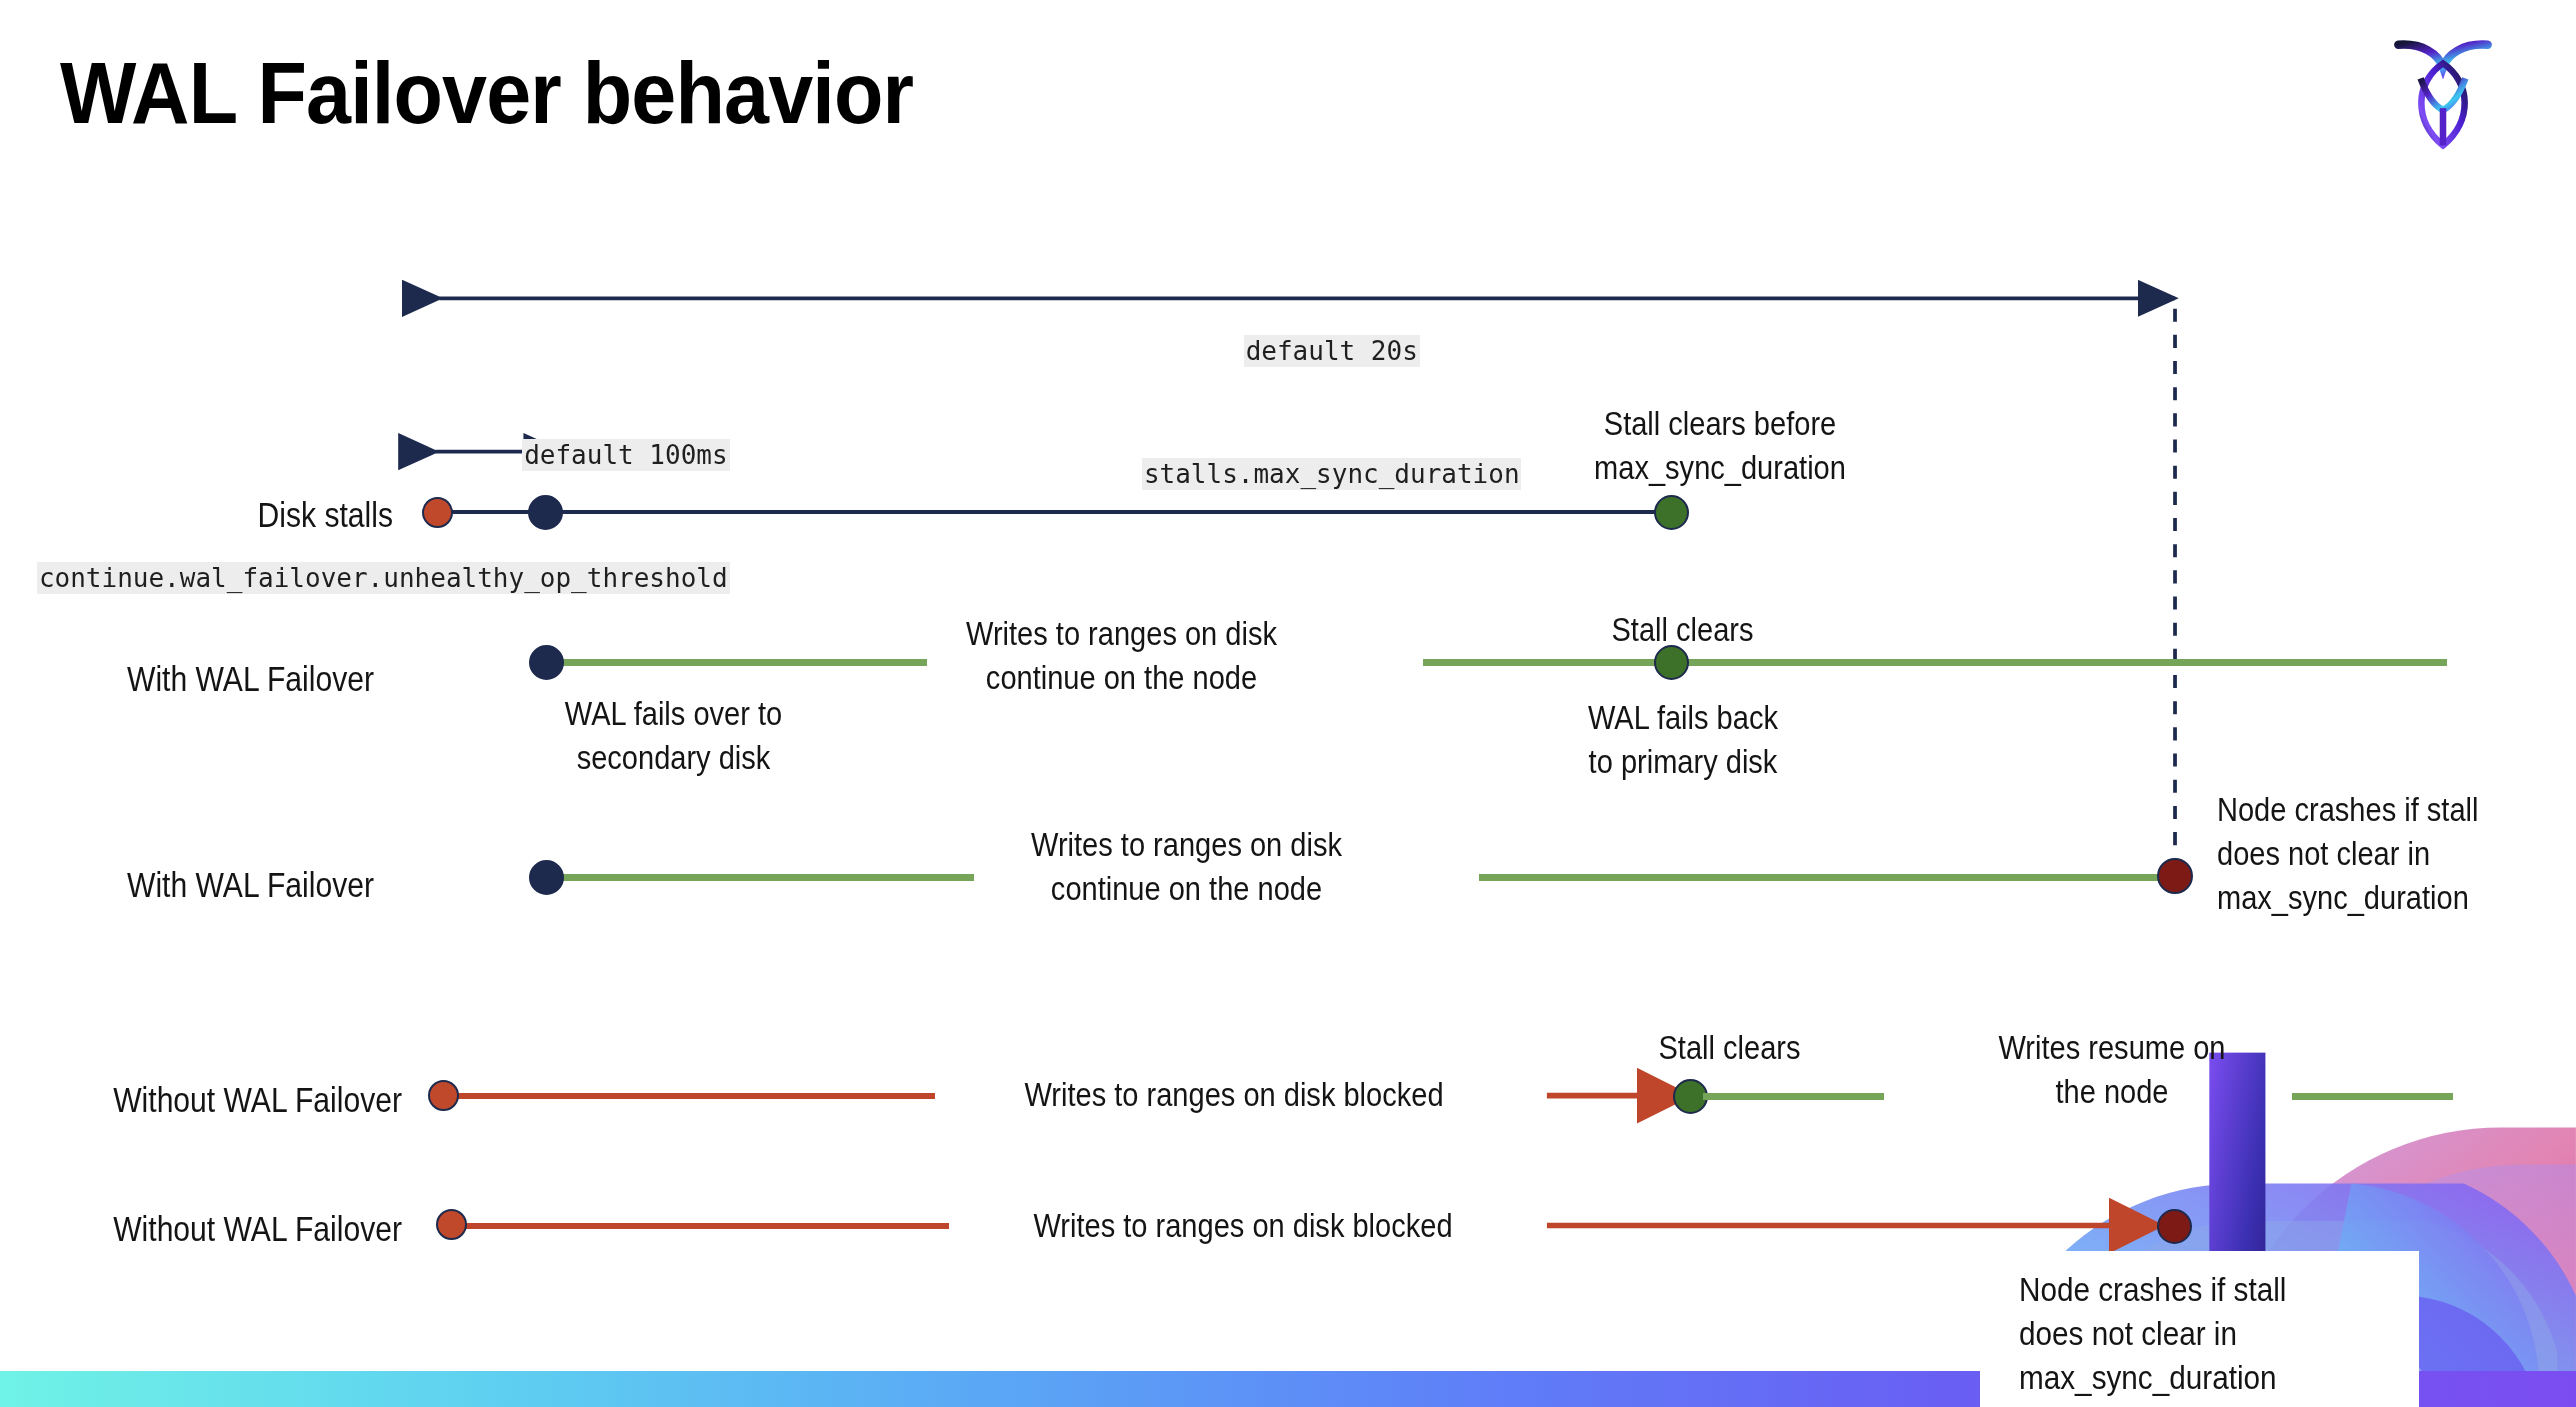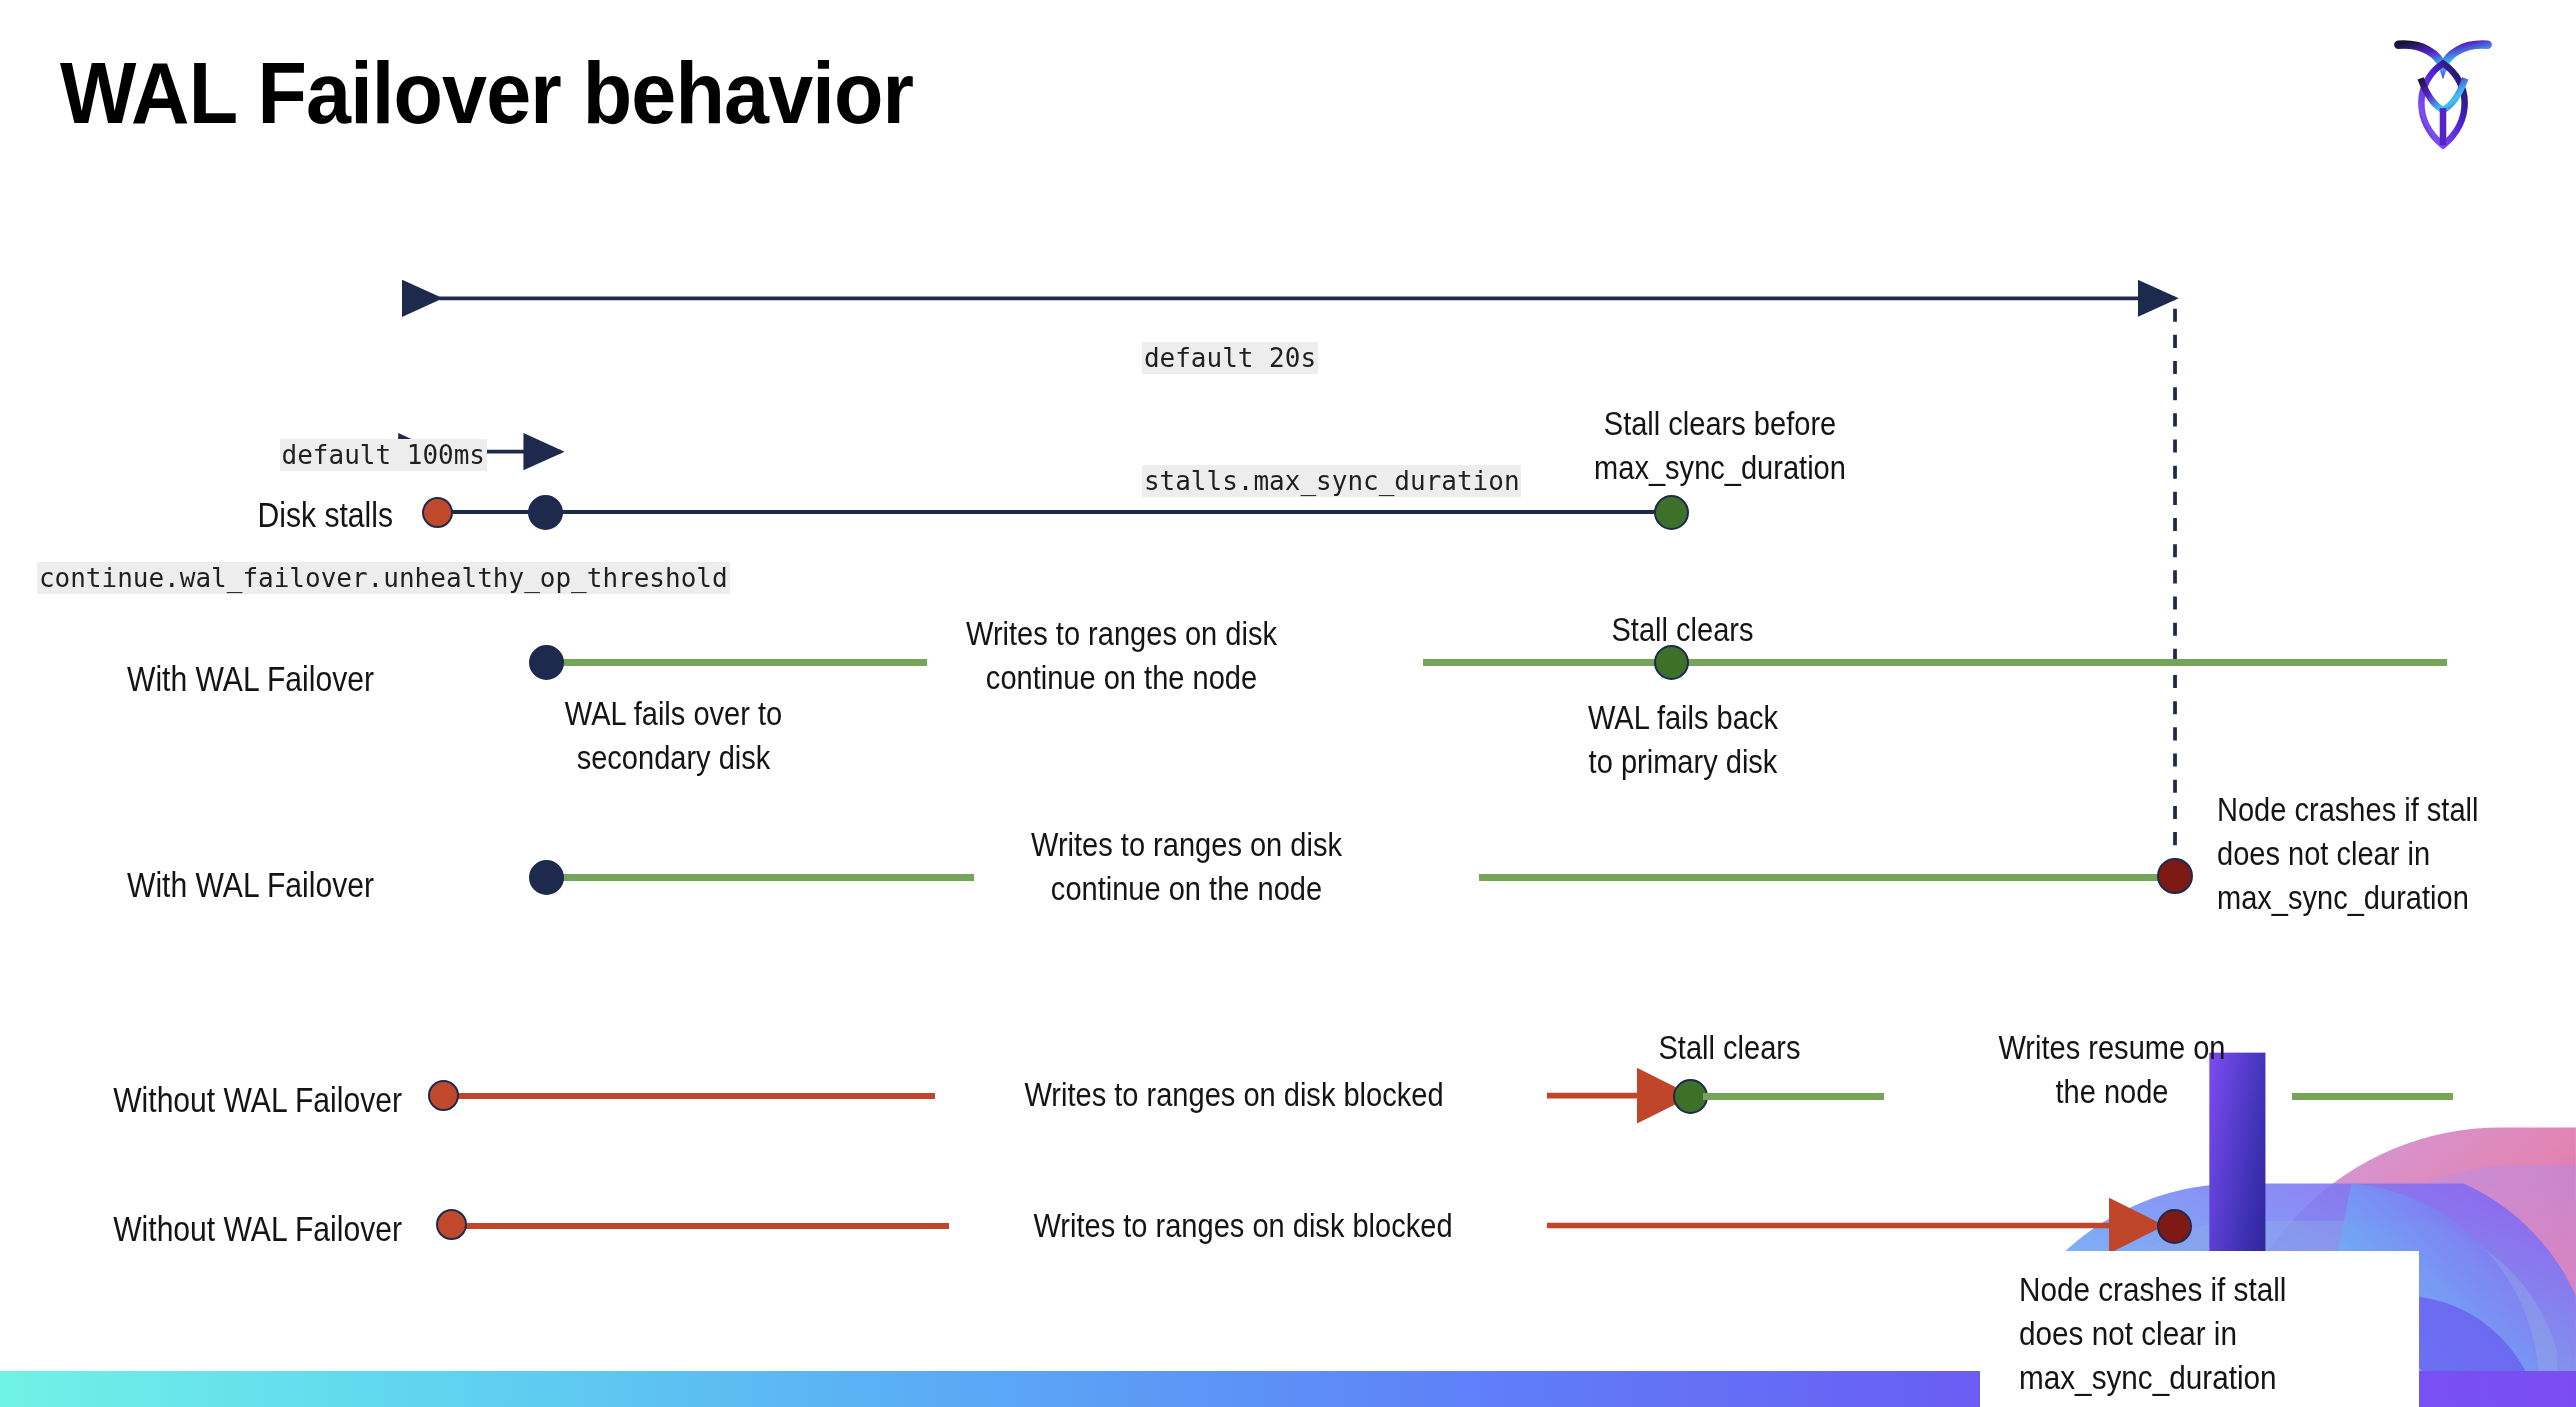--- a/index.html
+++ b/index.html
@@ -178,26 +178,26 @@
 
     <line x1="2327" y1="330" x2="2327" y2="938" stroke="#1d2a4d" stroke-width="4" stroke-dasharray="14 14"></line>
 
     <line x1="466" y1="483" x2="600" y2="483" stroke="#1d2a4d" stroke-width="4" marker-start="url(#navyArrowL)" marker-end="url(#navyArrowR)"></line>
 
     <line x1="1655" y1="1172" x2="1805" y2="1172" stroke="#c0462b" stroke-width="6" marker-end="url(#redArrowR)"></line>
 
     <line x1="1655" y1="1311" x2="2310" y2="1311" stroke="#c0462b" stroke-width="6" marker-end="url(#redArrowR)"></line>
   </svg>
 
-  <div class="mono" style="left:1142px;top:256px;text-align:left;">
+  <div class="mono" style="left:1142px;top:249px;text-align:center;">
     <div><span>default 20s</span></div>
     <div><span>stalls.max_sync_duration</span></div>
   </div>
 
-  <div class="mono" style="left:37px;top:353px;text-align:center;">
+  <div class="mono" style="left:37px;top:353px;text-align:right;">
     <div><span>default 100ms</span></div>
     <div><span>continue.wal_failover.unhealthy_op_threshold</span></div>
   </div>
 
   <div class="rowlabel r" style="left:0px;width:393px;top:495px;">Disk stalls</div>
 
   <div class="line navy" style="left:437px;top:510px;width:1234px;"></div>
   <div class="dot dot-orange" style="left:422px;top:497px;width:31px;height:31px;"></div>
   <div class="dot dot-navy" style="left:528px;top:495px;width:35px;height:35px;"></div>
   <div class="dot dot-green" style="left:1654px;top:495px;width:35px;height:35px;"></div>

